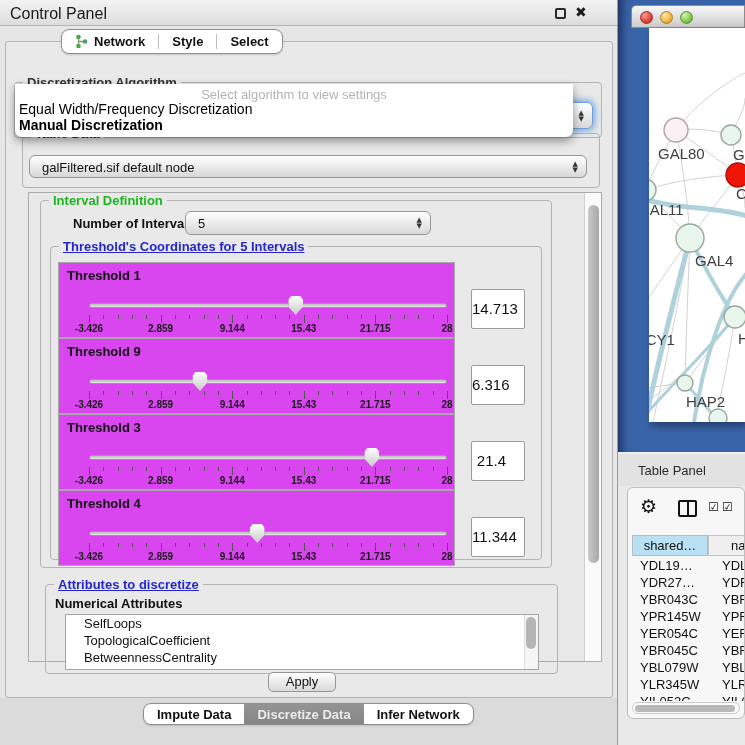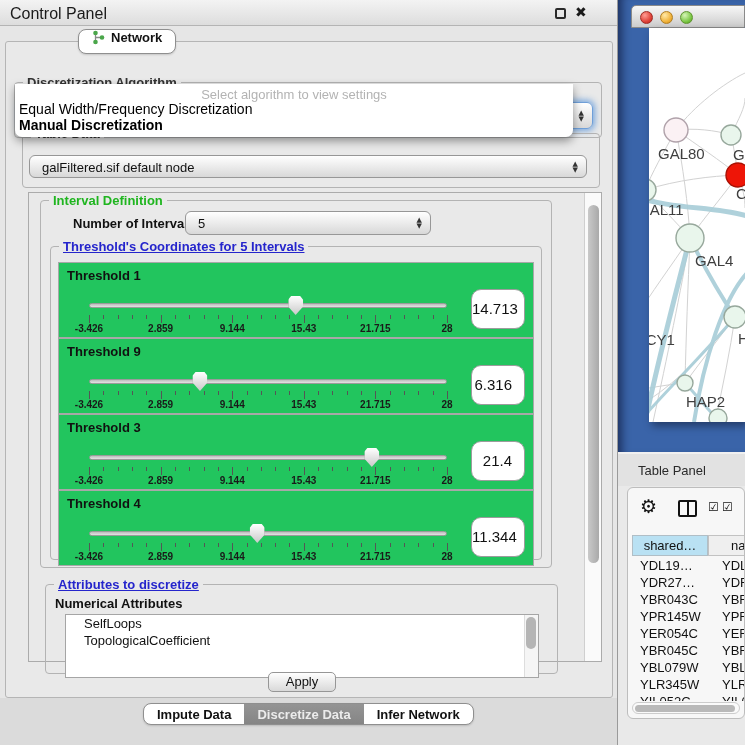--- a/index.html
+++ b/index.html
@@ -14,21 +14,21 @@
   .float-btn { position:absolute; left:555px; top:8px; width:11px; height:11px; border:2px solid #2a2a2a; border-radius:2px; cursor:pointer; }
   .close-btn { position:absolute; left:575px; top:4px; font-size:14px; font-weight:bold; color:#1a1a1a; font-family:"DejaVu Sans",sans-serif; cursor:pointer; }
 
   #bottom-strip { position:absolute; left:0; top:698px; width:617px; height:47px; background:#dbdbdb; }
 
   
   .seg-bar { position:absolute; display:inline-flex; height:25px; background:#fff; border:1px solid #8f8f8f; border-radius:8px; overflow:hidden; z-index:10; box-shadow:0 1px 2px rgba(0,0,0,.15); }
   .seg { display:flex; align-items:center; padding:0 13px; font-size:13px; font-weight:600; color:#111; cursor:pointer; white-space:nowrap; }
   .seg.sel { background:linear-gradient(#949494,#858585); color:#ececec; }
   .seg-div { width:1px; background:#bdbdbd; margin:4px 0; }
-  #top-tabs { left:78px; top:29px;flex-direction:column; }
+  #top-tabs { left:61px; top:29px; }
   #bottom-tabs { left:143px; top:703px; height:22px; }
   #bottom-tabs .seg { font-size:13px; }
   .net-icon { margin-right:6px; }
 
   #content-panel { position:absolute; left:5px; top:41px; width:608px; height:657px; background:#e9e9e9; border:1px solid #b5b5b5; border-radius:3px; }
 
   
   .group { position:absolute; border:1px solid #b3b3b3; border-radius:4px; }
   .group > .gtitle { position:absolute; top:-8px; left:8px; background:#e9e9e9; padding:0 4px; font-size:13px; font-weight:bold; color:#333; white-space:nowrap; }
   .gtitle.green { color:#1fb51f; }
@@ -47,39 +47,39 @@
   #algo-popup .opt.sel-bold { font-weight:bold; }
 
   
   #viewport { position:absolute; left:28px; top:192px; width:574px; height:470px; border:1px solid #ababab; background:#e9e9e9; }
   .vscroll-track { position:absolute; background:#fafafa; border-left:1px solid #cfcfcf; }
   .vscroll-thumb { position:absolute; background:linear-gradient(90deg,#c9c9c9,#a9a9a9); border-radius:6px; cursor:pointer; }
 
   
   #noi-label { position:absolute; left:73px; top:216px; font-size:13px; font-weight:bold; }
   
-  .thr-box { position:absolute; left:58px; width:476px; height:76px; border:1px solid #a8a8a8; background:#22c55e; }
+  .thr-box { position:absolute; left:58px; width:397px; height:76px; border:1px solid #a8a8a8; background:#d946ef; }
   .thr-box .tlabel { position:absolute; left:8px; top:5px; font-size:13px; font-weight:bold; }
   .track-zone { position:absolute; left:30px; top:33px; width:358px; height:20px; }
   .track { position:absolute; left:0; top:7px; width:100%; height:5px; background:linear-gradient(#bdbdbd,#e3e3e3); border:1px solid #9b9b9b; border-radius:3px; cursor:pointer; }
   .handle { position:absolute; top:0; width:15px; height:19px; transform:translateX(-50%);
             background:linear-gradient(#ffffff,#c9c9c9);
             clip-path:polygon(0% 20%,20% 0%,80% 0%,100% 20%,100% 55%,50% 100%,0% 55%);
             filter:drop-shadow(0 0 1px #787878); cursor:pointer; }
   .ticks { position:absolute; left:30px; top:52px; width:358px; height:8px; }
   .ticks i { position:absolute; top:0; width:1px; background:#555; }
   .ticks i.major { height:8px; }
   .ticks i.minor { height:4px; }
   .tick-labels { position:absolute; left:30px; top:60px; width:358px; height:11px; }
   .tick-labels b { position:absolute; transform:translateX(-50%); font-size:10px; font-weight:600; color:#1a1a1a; white-space:nowrap; }
-  .val-box { position:absolute; left:412px; top:26px; width:54px; height:40px; background:#fff; border:1px solid #9c9c9c; border-radius:10px; font-size:15px; line-height:38px; text-align:right; padding-right:12px; }
+  .val-box { position:absolute; left:412px; top:26px; width:54px; height:40px; background:#fff; border:1px solid #9c9c9c; border-radius:2px; font-size:15px; line-height:38px; text-align:right; padding-right:18px; }
 
   
   #attr-sub { position:absolute; left:55px; top:596px; font-size:13px; font-weight:bold; }
-  #attr-list { position:absolute; left:65px; top:614px; width:474px; height:64px; background:#fff; border:1px solid #a5a5a5; overflow:hidden; }
+  #attr-list { position:absolute; left:65px; top:614px; width:474px; height:56px; background:#fff; border:1px solid #a5a5a5; overflow:hidden; }
   #attr-list .item { padding-left:18px; font-size:13px; line-height:17px; cursor:pointer; }
   #attr-list .lscroll { position:absolute; right:0; top:0; width:14px; height:100%; background:#f5f5f5; border-left:1px solid #ddd; }
   #attr-list .lthumb { position:absolute; right:2px; top:2px; width:10px; height:32px; background:#b5b5b5; border-radius:5px; cursor:pointer; }
 
   #apply-btn { position:absolute; left:268px; top:672px; width:68px; height:20px; background:linear-gradient(#fefefe,#d9d9d9); border:1px solid #969696; border-radius:5px; font-size:13px; text-align:center; line-height:18px; cursor:pointer; }
 
   
   #net-area { position:absolute; left:618px; top:0; width:127px; height:452px; background:#3a64a9; box-shadow:inset 10px 0 8px -6px rgba(0,0,25,.5); }
   #net-titlebar { position:absolute; left:13px; top:5px; width:114px; height:23px; background:linear-gradient(#f7f7f7,#cccccc); border:1px solid #8a8a8a; border-radius:5px 0 0 0; }
   .tl { position:absolute; top:5px; width:13px; height:13px; border-radius:50%; cursor:pointer; }
@@ -372,20 +372,21 @@
       <div class="val-box">11.344</div>
     </div>
 
     <div class="group" style="left:45px; top:584px; width:513px; height:90px;">
       <span class="gtitle blue">Attributes to discretize</span>
     </div>
     <span id="attr-sub">Numerical Attributes</span>
     <div id="attr-list">
       <div class="item">SelfLoops</div>
         <div class="item">TopologicalCoefficient</div>
+        <div class="item">BetweennessCentrality</div>
         <div class="lscroll">
           <div class="lthumb"></div>
         </div>
     </div>
 
     <div id="apply-btn">Apply</div>
 
     <div class="seg-bar" id="bottom-tabs">
       <div class="seg">
           <span>Impute Data</span>

